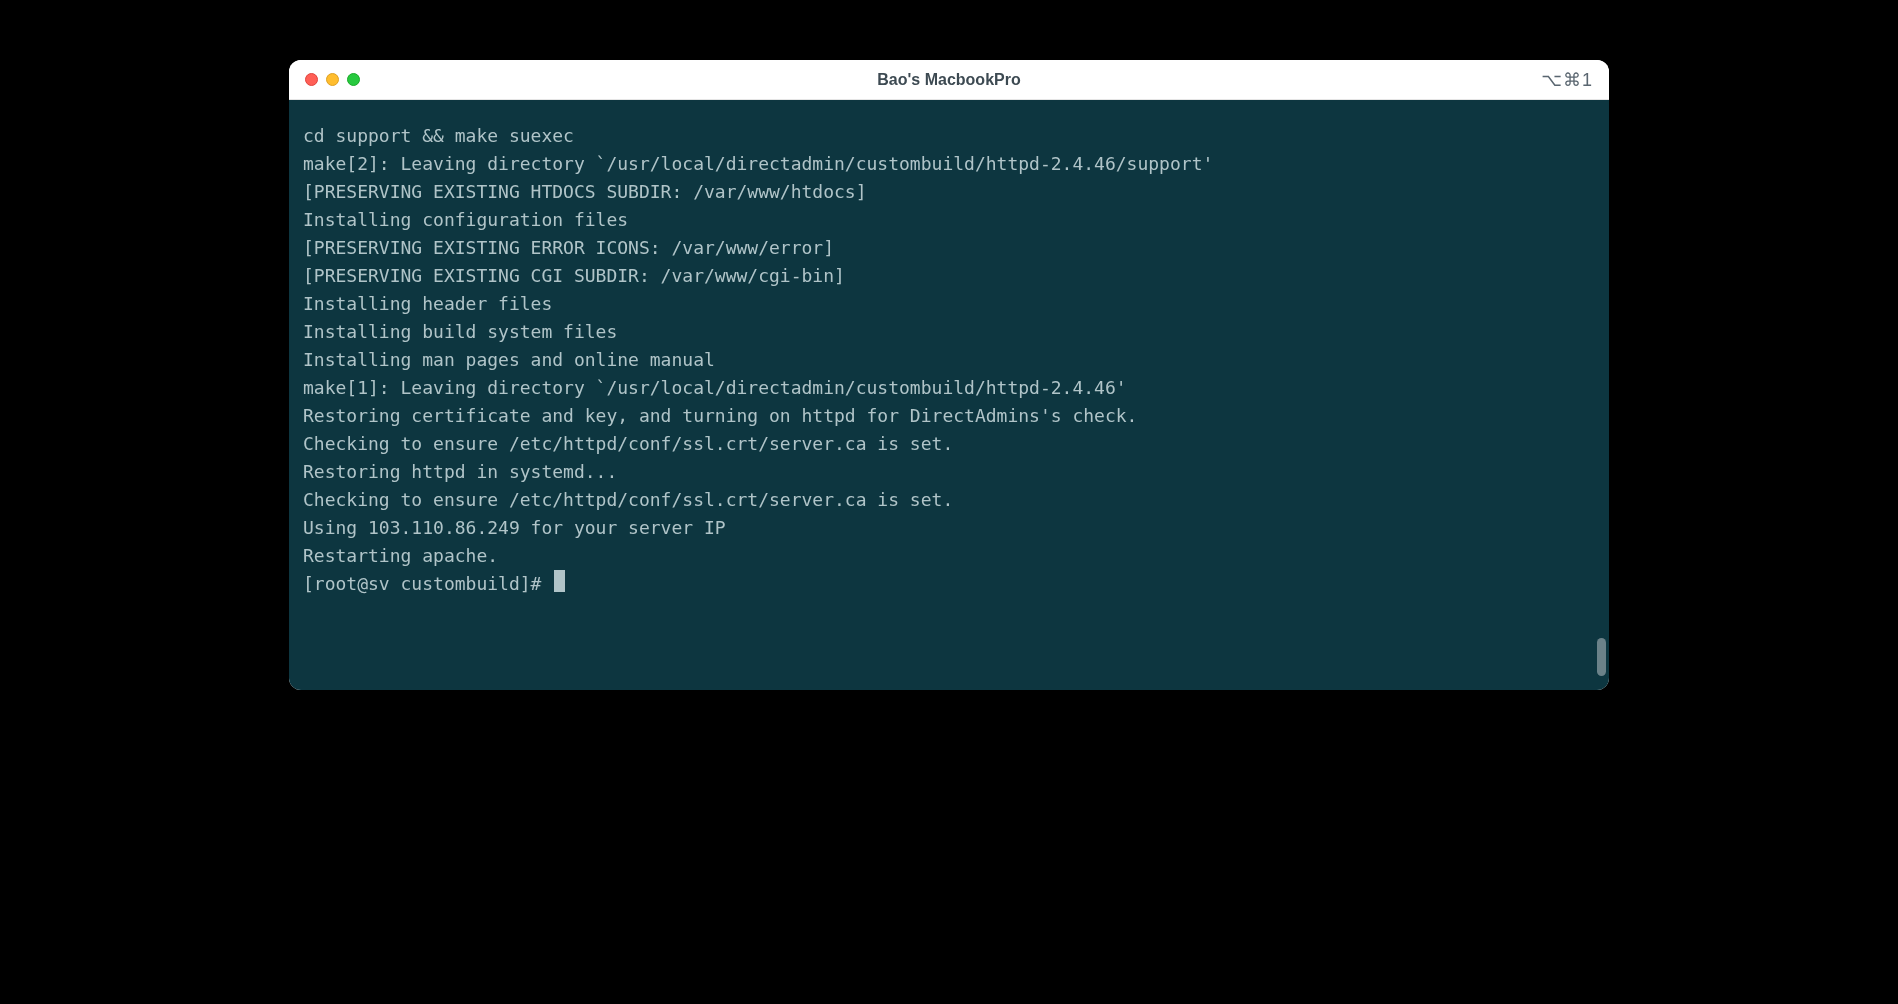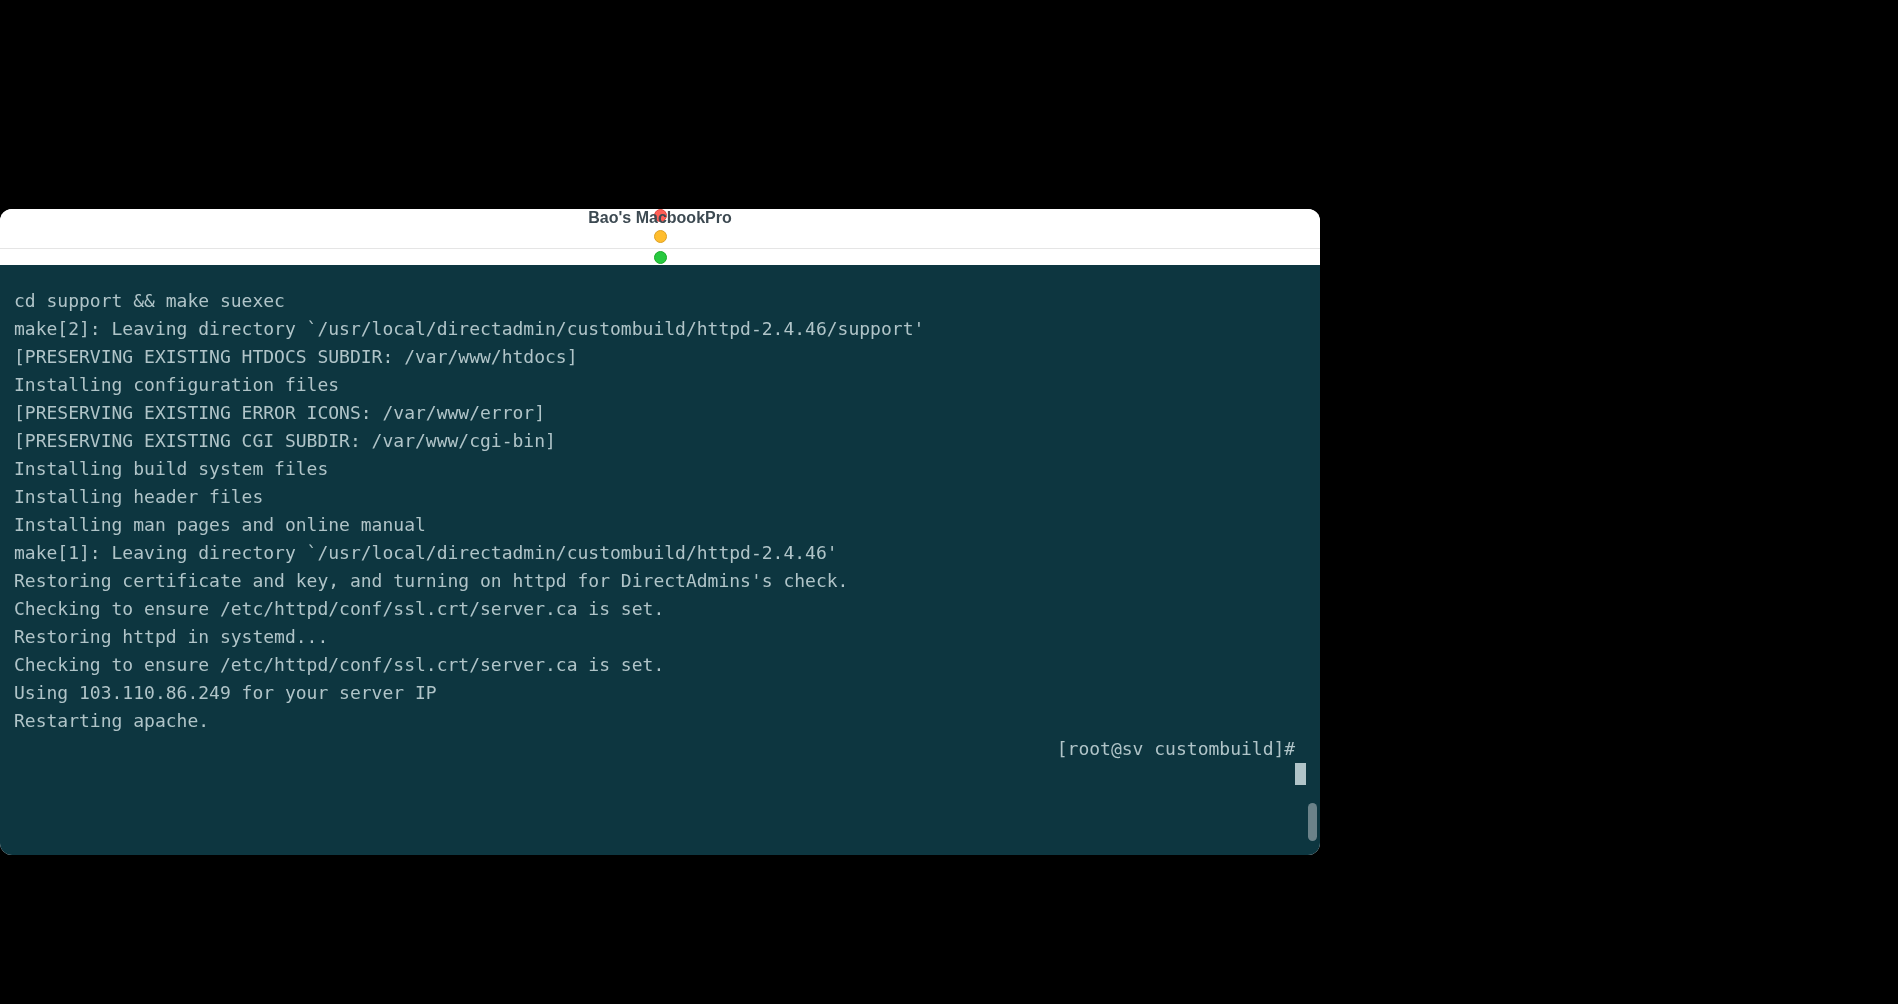--- a/index.html
+++ b/index.html
@@ -1,19 +1,18 @@
 <!DOCTYPE html>
 <html><head>
   <meta charset="utf-8">
   <style>
     * {
       margin: 0;
       padding: 0;
       box-sizing: border-box;
-      flex-direction: column;
     }
     body {
       background: #000;
       width: 1898px;
       height: 1004px;
       display: flex;
       align-items: flex-start;
       justify-content: center;
       padding-top: 60px;
       font-family: -apple-system, BlinkMacSystemFont, "Segoe UI", sans-serif;
@@ -66,28 +65,27 @@
     }
     .terminal-body {
       background: #0d3640;
       color: #b0c4c8;
       font-family: "SF Mono", Menlo, Monaco, Consolas, monospace;
       font-size: 18px;
       line-height: 28px;
       padding: 22px 14px 16px 14px;
       min-height: 590px;
       position: relative;
-      margin-top: 16px;
     }
     .terminal-line {
       white-space: pre;
     }
     .prompt-line {
       display: flex;
-      align-items: flex-end;
+      align-items: flex-start;
     }
     .cursor {
       display: inline-block;
       width: 11px;
       height: 22px;
       background: #b0c4c8;
       margin-left: 2px;
       vertical-align: middle;
     }
     .scrollbar {
@@ -114,22 +112,22 @@
     <div class="titlebar-right">⌥⌘1</div>
   </div>
 
   <div class="terminal-body">
     <div class="terminal-line">cd support &amp;&amp; make suexec</div>
     <div class="terminal-line">make[2]: Leaving directory `/usr/local/directadmin/custombuild/httpd-2.4.46/support'</div>
     <div class="terminal-line">[PRESERVING EXISTING HTDOCS SUBDIR: /var/www/htdocs]</div>
     <div class="terminal-line">Installing configuration files</div>
     <div class="terminal-line">[PRESERVING EXISTING ERROR ICONS: /var/www/error]</div>
     <div class="terminal-line">[PRESERVING EXISTING CGI SUBDIR: /var/www/cgi-bin]</div>
+    <div class="terminal-line">Installing header files</div>
     <div class="terminal-line">Installing build system files</div>
-    <div class="terminal-line">Installing header files</div>
     <div class="terminal-line">Installing man pages and online manual</div>
     <div class="terminal-line">make[1]: Leaving directory `/usr/local/directadmin/custombuild/httpd-2.4.46'</div>
     <div class="terminal-line">Restoring certificate and key, and turning on httpd for DirectAdmins's check.</div>
     <div class="terminal-line">Checking to ensure /etc/httpd/conf/ssl.crt/server.ca is set.</div>
     <div class="terminal-line">Restoring httpd in systemd...</div>
     <div class="terminal-line">Checking to ensure /etc/httpd/conf/ssl.crt/server.ca is set.</div>
     <div class="terminal-line">Using 103.110.86.249 for your server IP</div>
     <div class="terminal-line">Restarting apache.</div>
     <div class="prompt-line">
       <span class="terminal-line">[root@sv custombuild]# </span>

